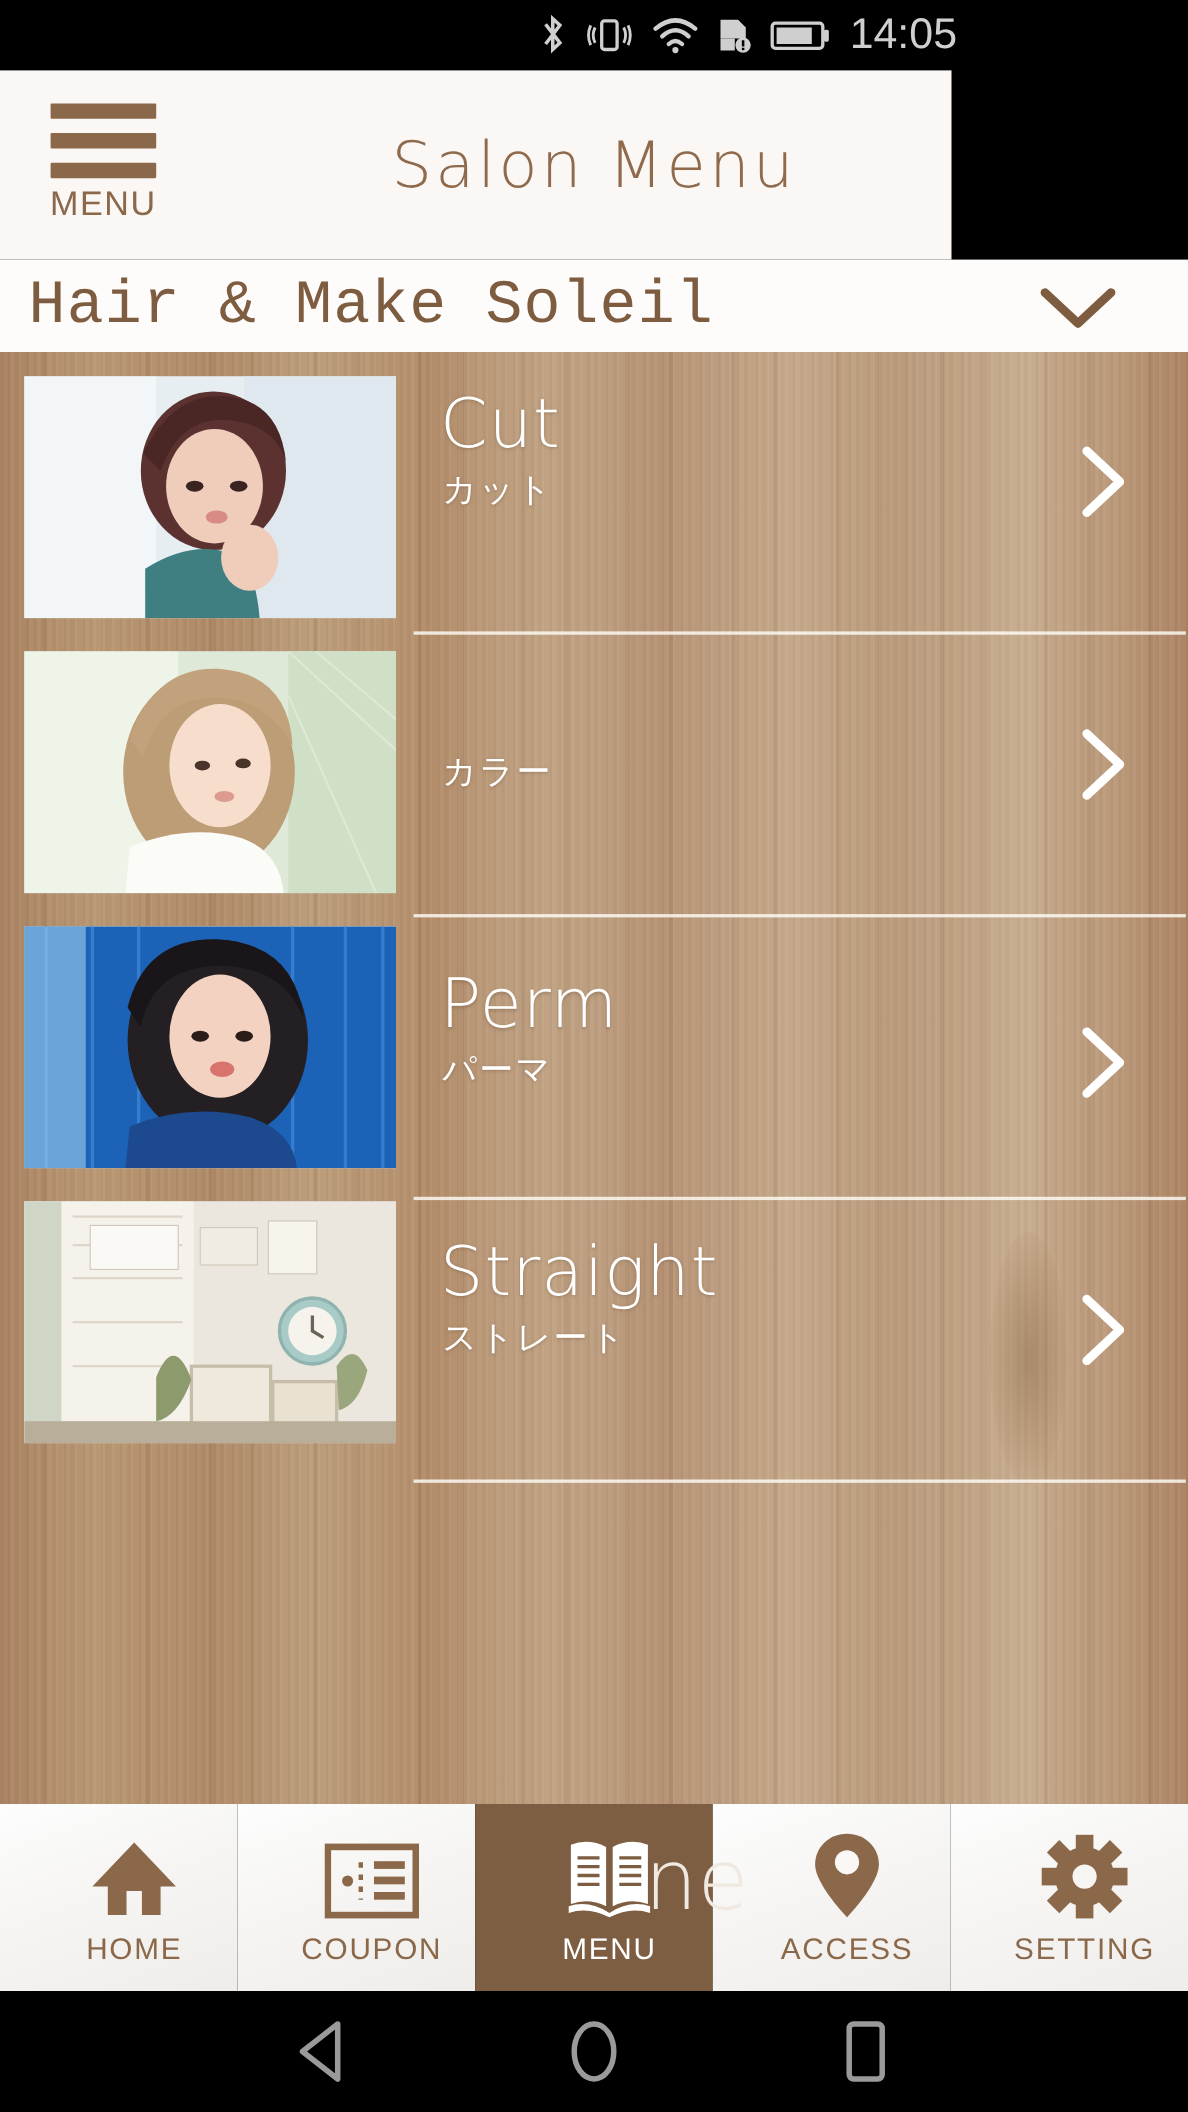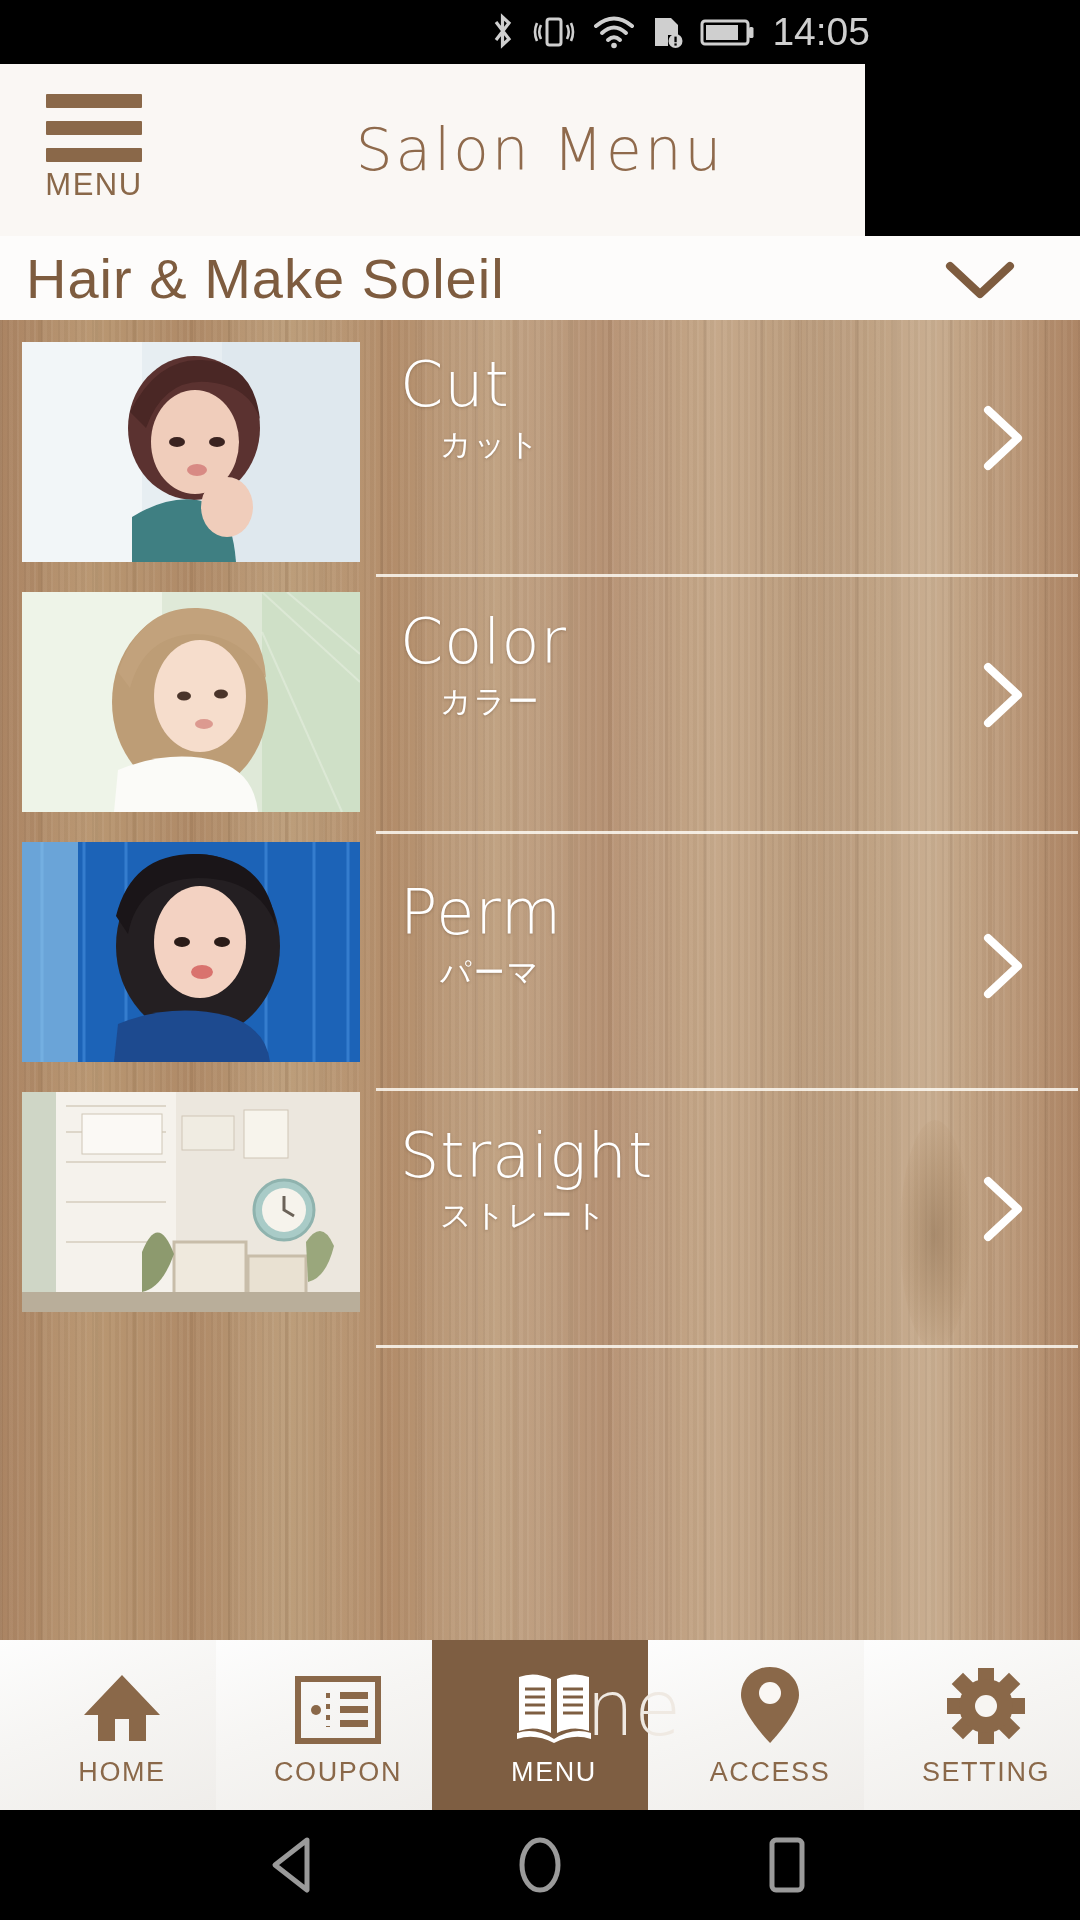--- a/index.html
+++ b/index.html
@@ -48,21 +48,21 @@
     font-family:"DejaVu Sans", sans-serif; font-weight:300;
   }
 
   
   .salonbar{
     position:absolute; top:236px; left:0; width:1080px; height:84px;
     background:#fdfcfb; display:flex; align-items:center;
   }
   .salon-name{
     margin-left:26px; color:#7e5c3f; font-size:56px; letter-spacing:1px;
-    font-family:Liberation Sans, sans-serif; font-weight:300; white-space:nowrap;
+    font-family:Liberation Mono, monospace; font-weight:300; white-space:nowrap;
   }
   .salon-chev{ position:absolute; right:62px; top:18px; }
 
   
   .content{
     position:absolute; top:320px; left:0; width:1080px; height:1320px;
     overflow:hidden;
     background:
       repeating-linear-gradient(90deg,
         rgba(255,255,255,.050) 0px, rgba(255,255,255,.050) 2px,
@@ -104,21 +104,20 @@
     position:absolute; left:30px; top:28px;
     color:#ffffff; font-size:62px; font-weight:300; letter-spacing:1px;
     font-family:"DejaVu Sans", sans-serif;
     text-shadow:0 1px 3px rgba(90,65,45,.35);
   }
   .row-sub{
     position:absolute; left:32px; top:104px;
     color:#ffffff; font-size:31px; letter-spacing:2px;
     font-family:"DejaVu Sans", sans-serif; font-weight:400;
     text-shadow:0 1px 3px rgba(90,65,45,.35);
-    margin-left:38px;
   }
   .row-chev{ position:absolute; right:52px; top:82px; }
   .divider{
     position:absolute; left:6px; width:702px; height:3px;
     background:rgba(255,252,246,.82);
   }
 
   
   .tabbar{
     position:absolute; top:1640px; left:0; width:1080px; height:170px;
@@ -303,21 +302,20 @@
       <div class="row" style="top:0;">
         <div class="row-title">Cut</div>
         <div class="row-sub">カット</div>
         <svg class="row-chev" width="50" height="72" viewBox="0 0 50 72">
           <path d="M10 8 L40 36 L10 64" fill="none" stroke="#ffffff" stroke-width="8" stroke-linecap="round" stroke-linejoin="round"></path>
         </svg>
       </div>
       <div class="divider" style="top:254px;"></div>
 
       <div class="row" style="top:257px;">
-        <div class="row-title">Color</div>
         <div class="row-sub">カラー</div>
         <svg class="row-chev" width="50" height="72" viewBox="0 0 50 72">
           <path d="M10 8 L40 36 L10 64" fill="none" stroke="#ffffff" stroke-width="8" stroke-linecap="round" stroke-linejoin="round"></path>
         </svg>
       </div>
       <div class="divider" style="top:511px;"></div>
 
       <div class="row" style="top:528px;">
         <div class="row-title">Perm</div>
         <div class="row-sub">パーマ</div>

